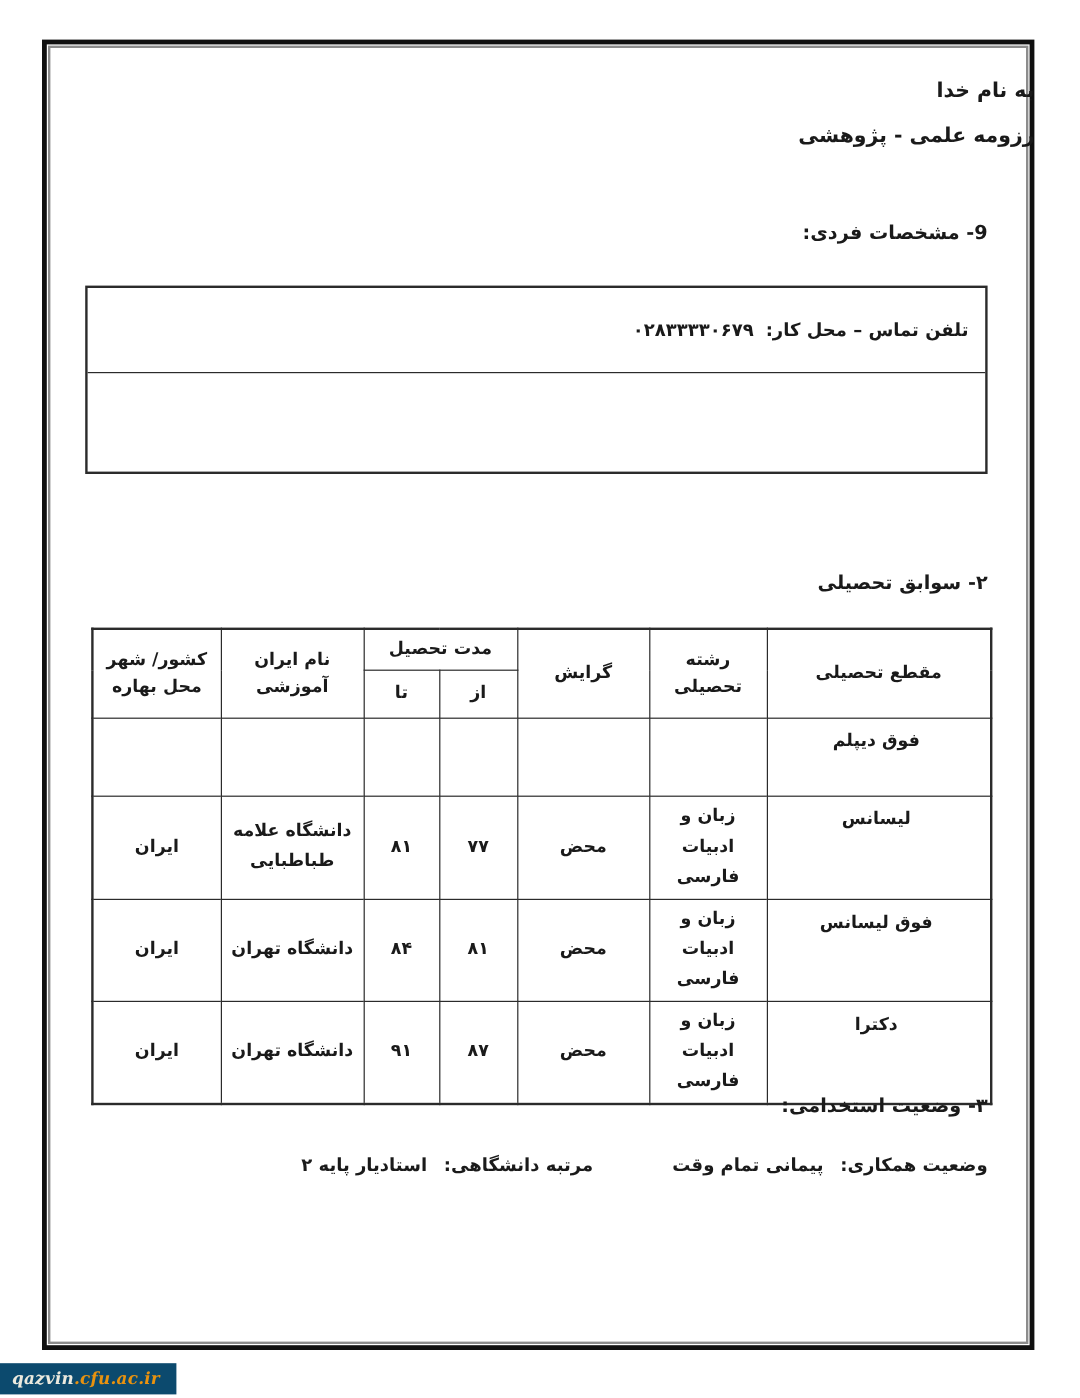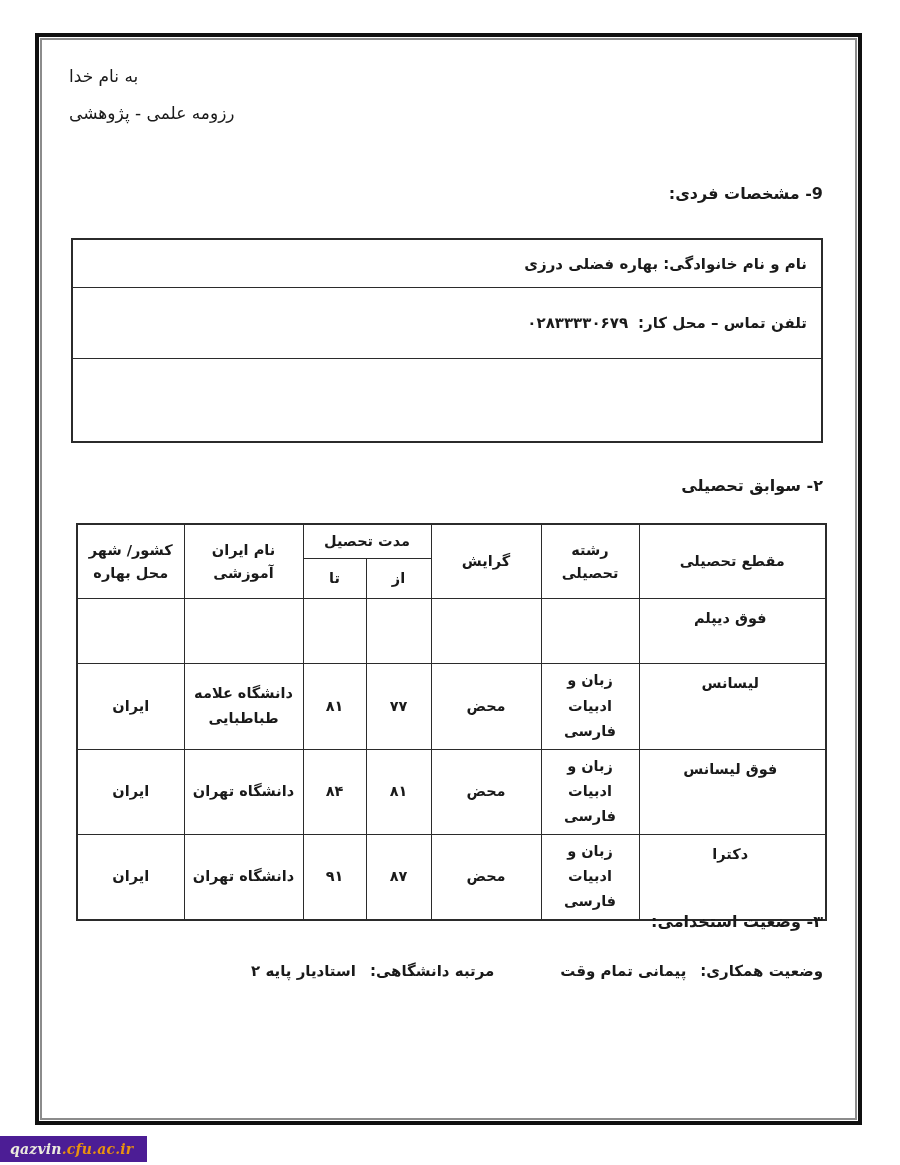--- a/index.html
+++ b/index.html
@@ -25,25 +25,24 @@
   }
   .frame-inner {
     position: absolute;
     inset: 1px;
     border: 2px solid #8c8c8c;
   }
   
   .center-line {
     position: absolute;
     left: 35px; width: 827px;
-    text-align: left;
-    font-weight: normal;
+    text-align: right;
+    font-weight: bold;
     font-size: 17px;
     direction: rtl;
-    margin-left: 34px;
   }
   .bismillah { top: 66px; }
   .doc-title { top: 103px; }
   .sec-heading {
     position: absolute;
     right: 77px;
     font-weight: bold;
     font-size: 16px;
     direction: rtl;
   }
@@ -164,21 +163,20 @@
   <div class="frame">
     <div class="frame-inner"></div>
   </div>
 
   <div class="center-line bismillah">به نام خدا</div>
   <div class="center-line doc-title">رزومه علمی - پژوهشی</div>
 
   <div class="sec-heading h1">9-  مشخصات فردی:</div>
 
   <div class="ptable">
-    <div class="prow prow-name">نام و نام خانوادگی: بهاره فضلی درزی</div>
     <div class="prow prow-phone">
       <span>تلفن تماس – محل کار:</span>
       <span style="width:10px"></span>
       <span>۰۲۸۳۳۳۳۰۶۷۹</span>
     </div>
     <div class="prow prow-email">
     </div>
   </div>
 
   <div class="sec-heading h2">۲- سوابق تحصیلی</div>
@@ -261,18 +259,18 @@
       <span class="lbl">وضعیت همکاری:</span>
       <span>پیمانی تمام وقت</span>
     </span>
     <span class="gap-big"></span>
     <span class="pair">
       <span class="lbl">مرتبه دانشگاهی:</span>
       <span>استادیار پایه ۲</span>
     </span>
   </div>
 
-  <div class="watermark" style="background: #4c1d95; font-style: italic;">
+  <div class="watermark" style="background: #0c4a6e; font-style: italic;">
     <span style="color: rgb(236, 234, 222);">qazvin</span>
       <span style="color: rgb(232, 146, 15);">.cfu.ac.ir</span>
   </div>
 
 </div>
 
 </body></html>

